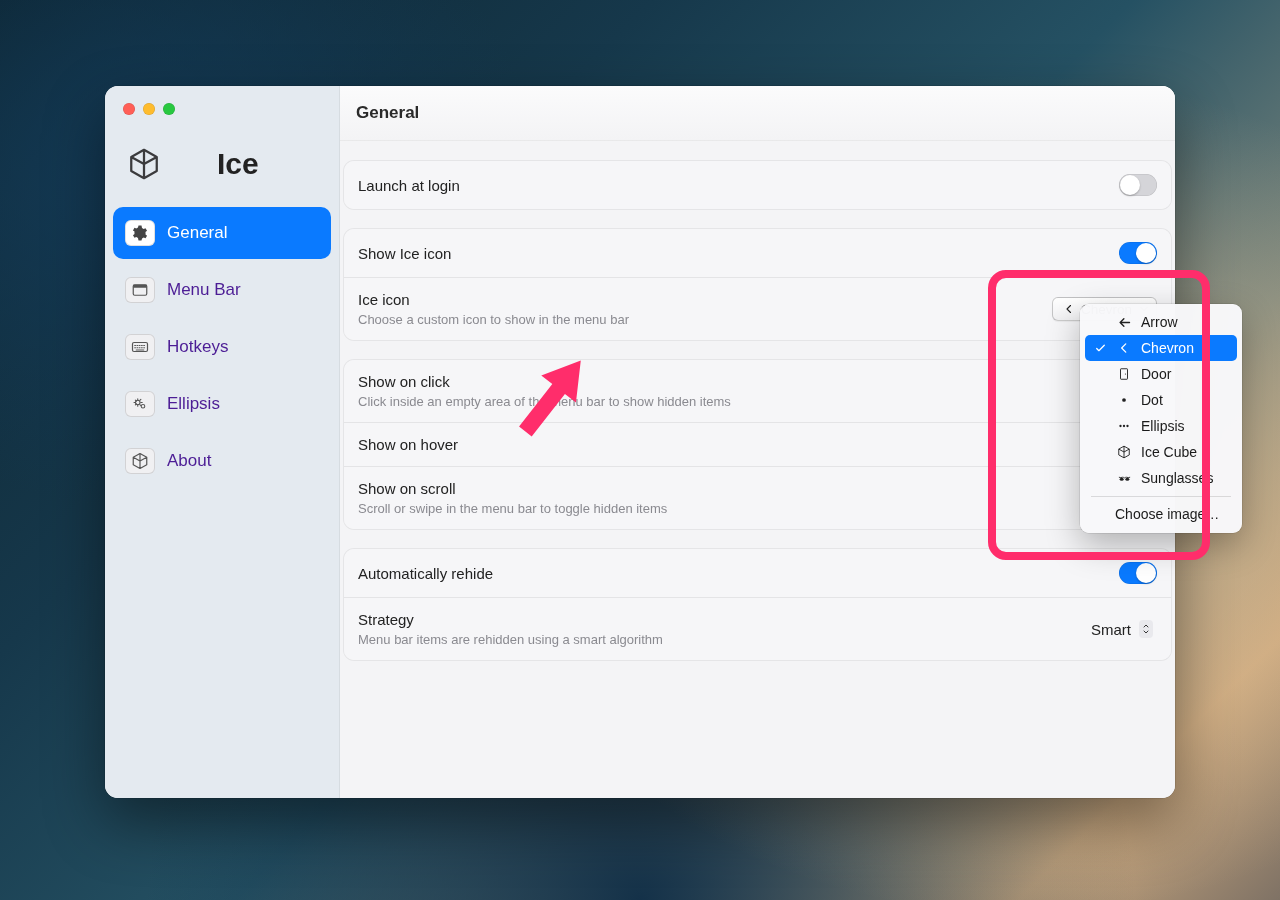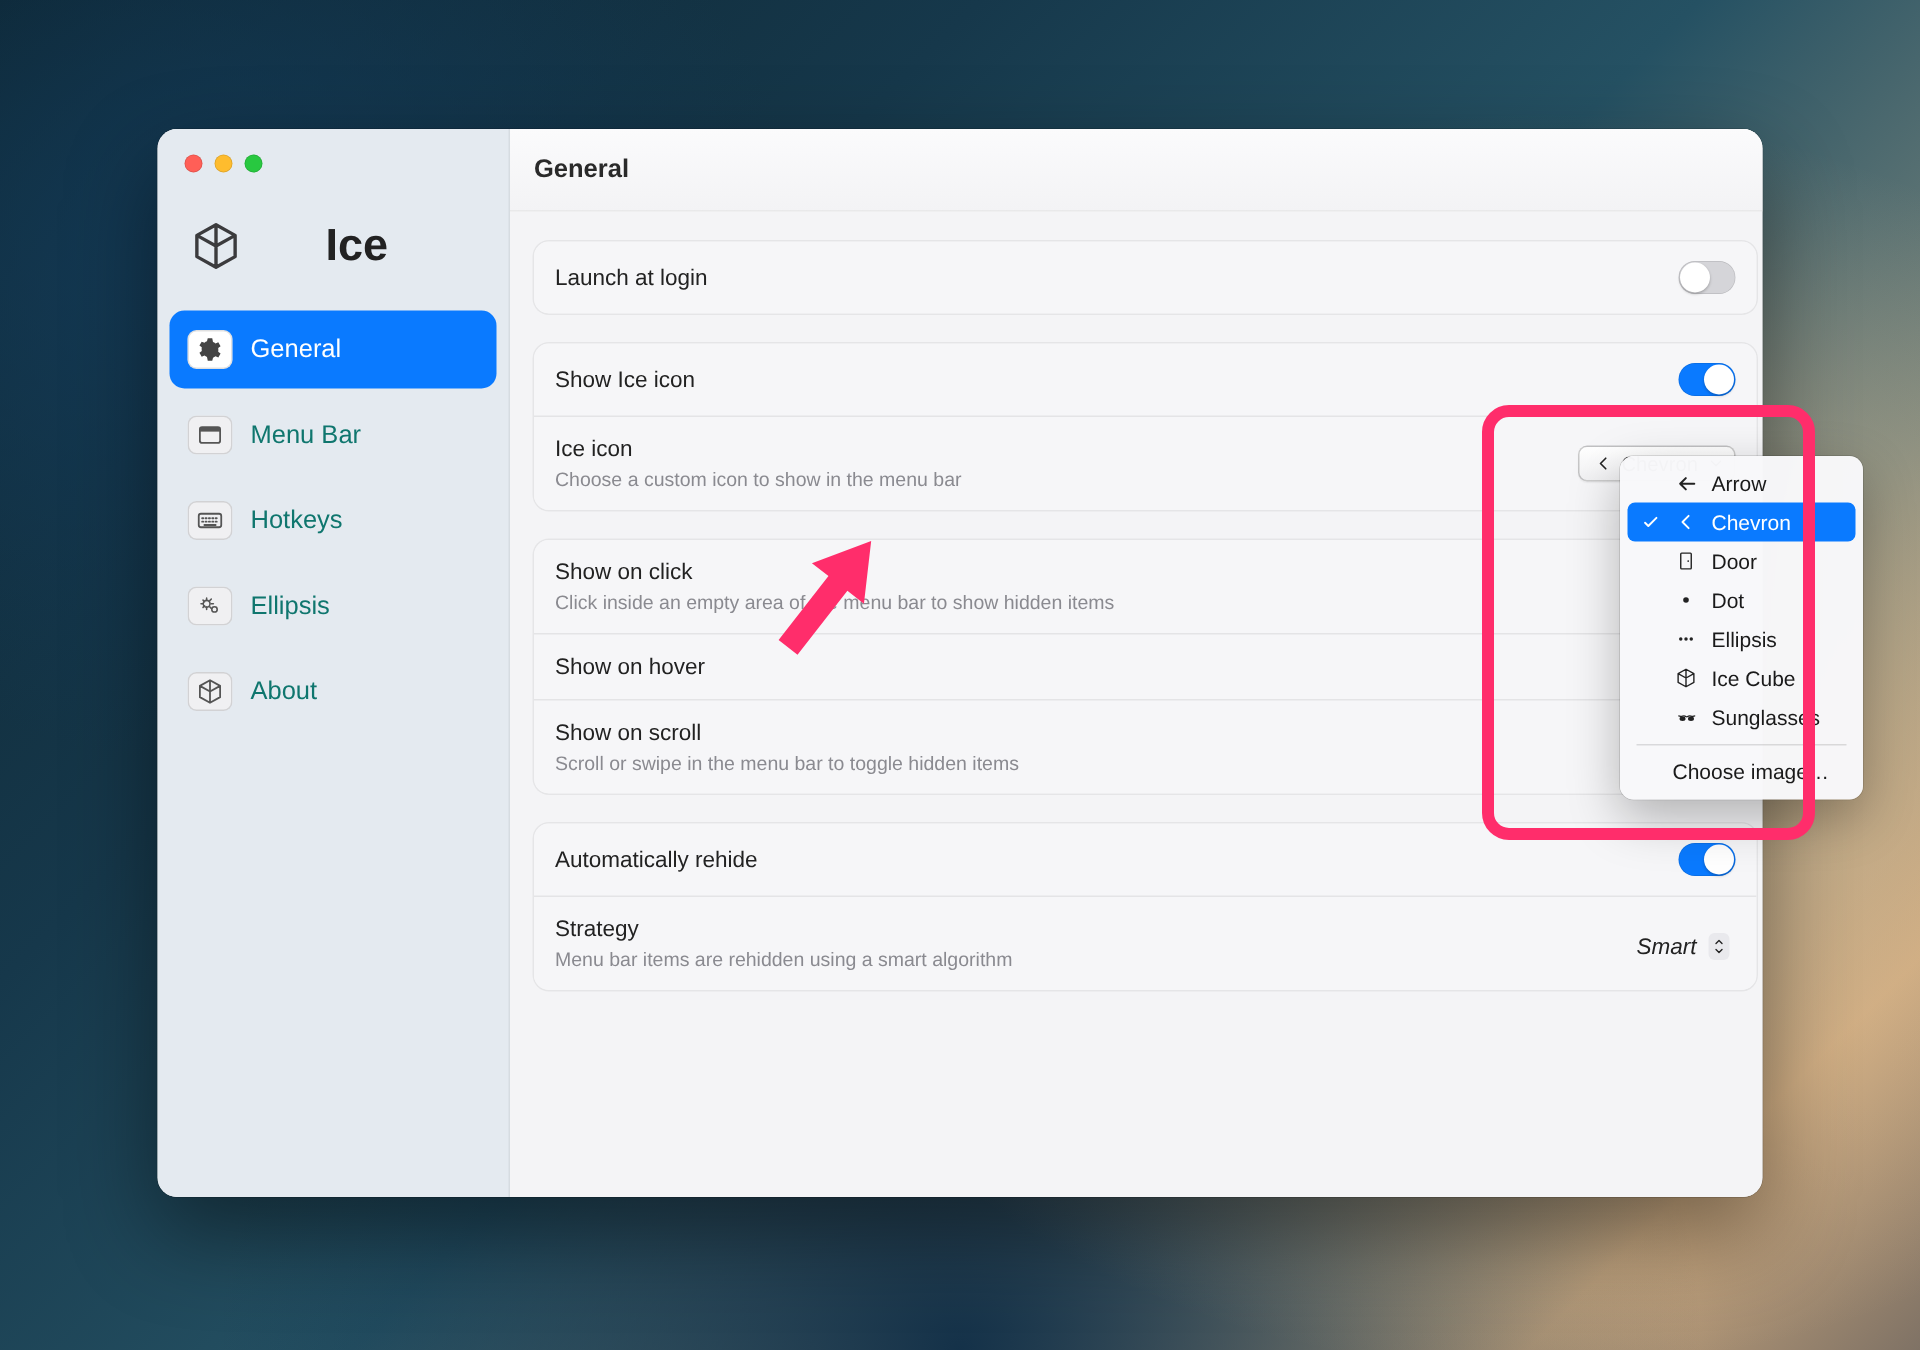--- a/index.html
+++ b/index.html
@@ -39,41 +39,41 @@
 
   .app-title { display:flex; align-items:center; gap:12px; padding: 8px 18px 26px 22px; }
   .app-title .name { font-size: 30px; font-weight: 700; color:#222;margin-left:44px; }
   .cube-svg { width:34px; height:34px; display:block; }
 
   .nav { padding: 0 8px; }
   .nav-item {
     display:flex; align-items:center; gap:12px;
     height: 52px; padding: 0 12px; border-radius: 10px;
     margin-bottom: 5px; cursor: default;
-    font-size: 17px; color:#0f766e;
+    font-size: 17px; color:#4c1d95;
   }
   .nav-item.active { background:#0a7aff; color:#fff; }
   .nav-item .sicon {
     width:30px; height:26px; border-radius:6px;
     background:#f0f0f2; box-shadow: inset 0 0 0 1px rgba(0,0,0,0.12);
     display:flex; align-items:center; justify-content:center;
     color:#555;
   }
   .nav-item.active .sicon { background:#fff; color:#444; }
   .sicon svg { width:18px; height:18px; display:block; }
 
   
   .main { flex:1; background:#f4f4f6; display:flex; flex-direction:column; }
   .main-header {
     height: 55px; display:flex; align-items:center; padding: 0 16px;
     border-bottom: 1px solid rgba(0,0,0,0.07);
     background: linear-gradient(#fbfbfc,#f3f3f5);
     font-size: 17px; font-weight:700; color:#2a2a2a;
   }
-  .content { padding: 20px 4px; overflow:auto;margin-left:12px; }
+  .content { padding: 20px 4px; overflow:auto; }
 
   .group {
     background:#fff0; border-radius:10px; overflow:hidden;
     margin-bottom: 20px;
     box-shadow: 0 0 0 1px rgba(0,0,0,0.06);
     background: #f6f6f8;
   }
   .row {
     display:flex; align-items:center;
     padding: 13px 14px; min-height: 44px;
@@ -96,22 +96,22 @@
     height:24px; padding: 0 6px 0 10px; min-width: 104px;
     background: linear-gradient(#ffffff,#f1f1f3);
     border: 0.5px solid rgba(0,0,0,0.2); border-radius:6px;
     display:flex; align-items:center; gap:6px; font-size:13.5px; color:#222;
     box-shadow: 0 1px 1px rgba(0,0,0,0.05);
   }
   .popup-btn .chev { margin-left:auto; }
 
   .popup-selector {
     height:22px; padding: 0 4px 0 8px;
-    display:flex; align-items:flex-end; gap:4px;
-    font-size:15px; color:#222;font-style:italic;
+    display:flex; align-items:center; gap:4px;
+    font-size:15px; color:#222;
   }
   .popup-selector .updn { margin-left:4px; width:14px; height:18px; border-radius:4px; background:#e9e9ed; display:flex; flex-direction:column; align-items:center; justify-content:center; gap:0px;}
   .popup-selector .updn svg{width:8px;height:6px;display:block;}
 
   
   .dropdown {
     position:absolute;
     left: 1080px; top: 304px;
     width: 162px;
     background: rgba(248,248,250,0.98);

